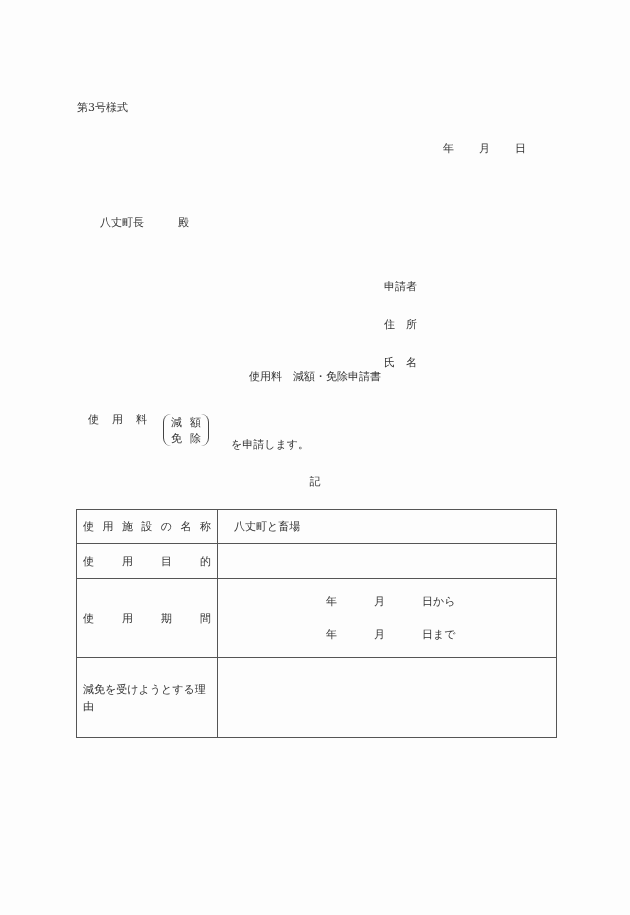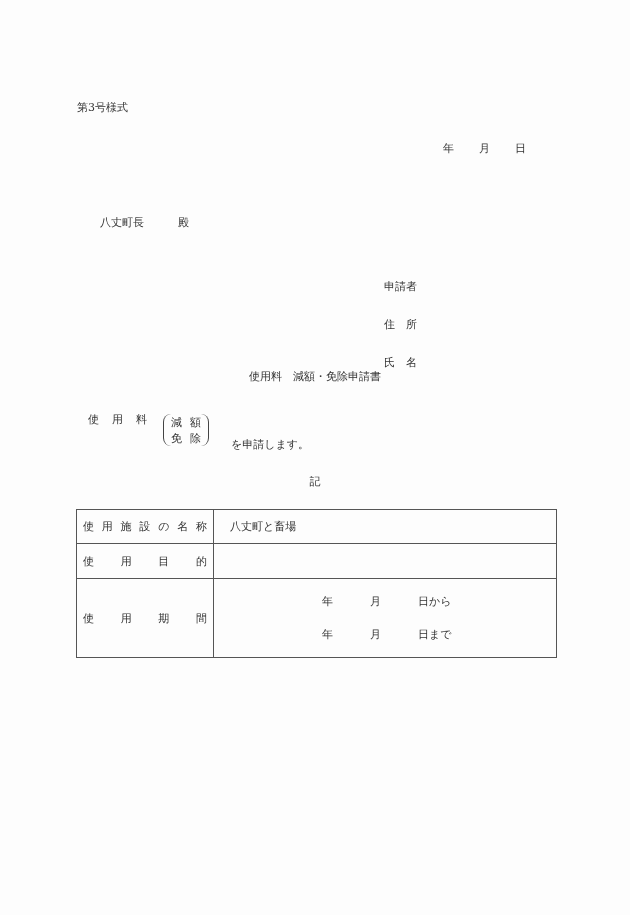--- a/index.html
+++ b/index.html
@@ -103,14 +103,18 @@
             <span style="width:48px">月</span>
             <span>日から</span>
       </div>
       <div class="period-line">
         <span style="width:48px">年</span>
             <span style="width:48px">月</span>
             <span>日まで</span>
       </div>
     </td>
   </tr>
+  <tr style="height:80px">
+    <td class="head" style="white-space:normal; line-height:17px; padding-right:4px">減免を受けようとする理由</td>
+    <td class="val"></td>
+  </tr>
 </tbody>
   </table>
 
 </body></html>

